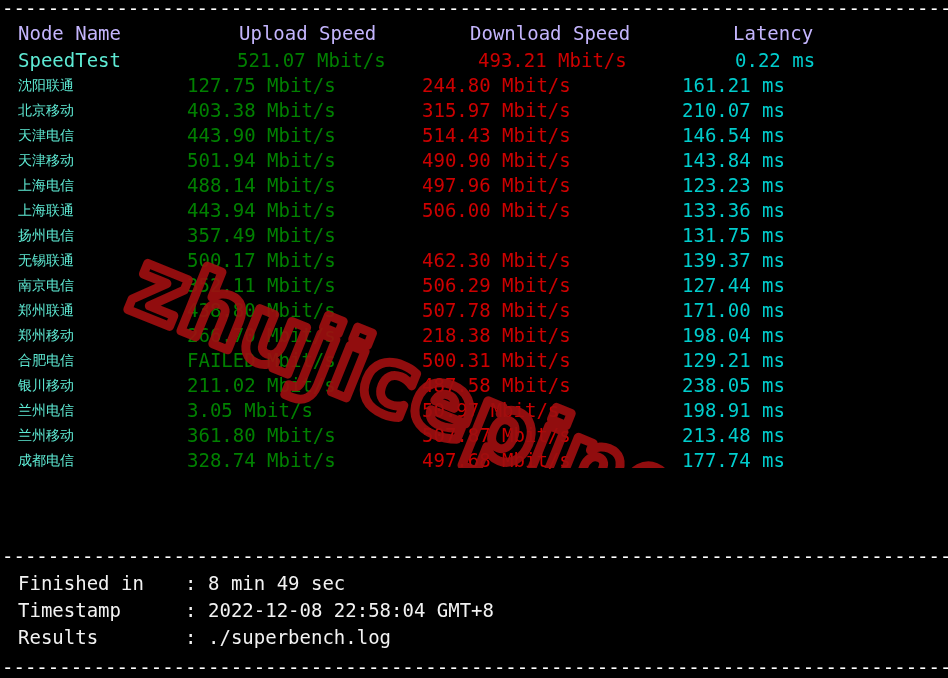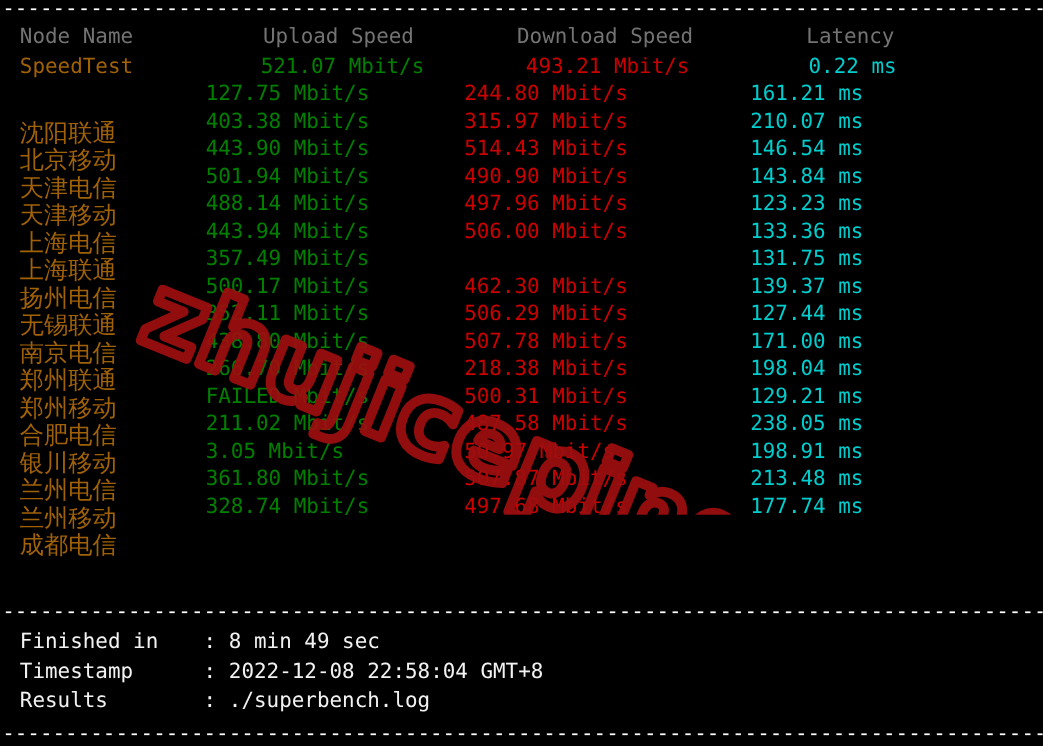--- a/index.html
+++ b/index.html
@@ -48,31 +48,31 @@
   .c-node    { left: 18px;  }
   .c-upload  { left: 187px; }
   .c-down    { left: 422px; }
   .c-lat     { left: 682px; }
 
   
   .row-summary .c-upload { left: 237px; text-align: right; }
   .row-summary .c-down   { left: 478px; }
   .row-summary .c-lat    { left: 735px; }
 
-  .hdr .cell { color: #737373; }
+  .hdr .cell { color: #c4b5fd; }
   .hdr .c-node   { left: 18px;  }
   .hdr .c-upload { left: 239px; }
   .hdr .c-down   { left: 470px; }
   .hdr .c-lat    { left: 733px; }
-  .t-yellow { color: #a16207; }
+  .t-yellow { color: #5eead4; }
   .t-green  { color: #018000; }
   .t-red    { color: #cd0000; }
   .t-cyan   { color: #00cdcd; }
 
-  .cjk { font-family: "DejaVu Sans", "Liberation Sans", sans-serif; font-size: 22px; margin-top: 36px; }
+  .cjk { font-family: "DejaVu Sans", "Liberation Sans", sans-serif; font-size: 14px; }
 
   .footer-line { position: absolute; left: 18px; white-space: pre; color: #f2f2f2; }
   .f-label { position: absolute; left: 0; }
   .f-colon { position: absolute; left: 167px; }
   .f-value { position: absolute; left: 190px; }
 
   #watermark {
     position: absolute;
     left: 118px;
     top: 168px;

